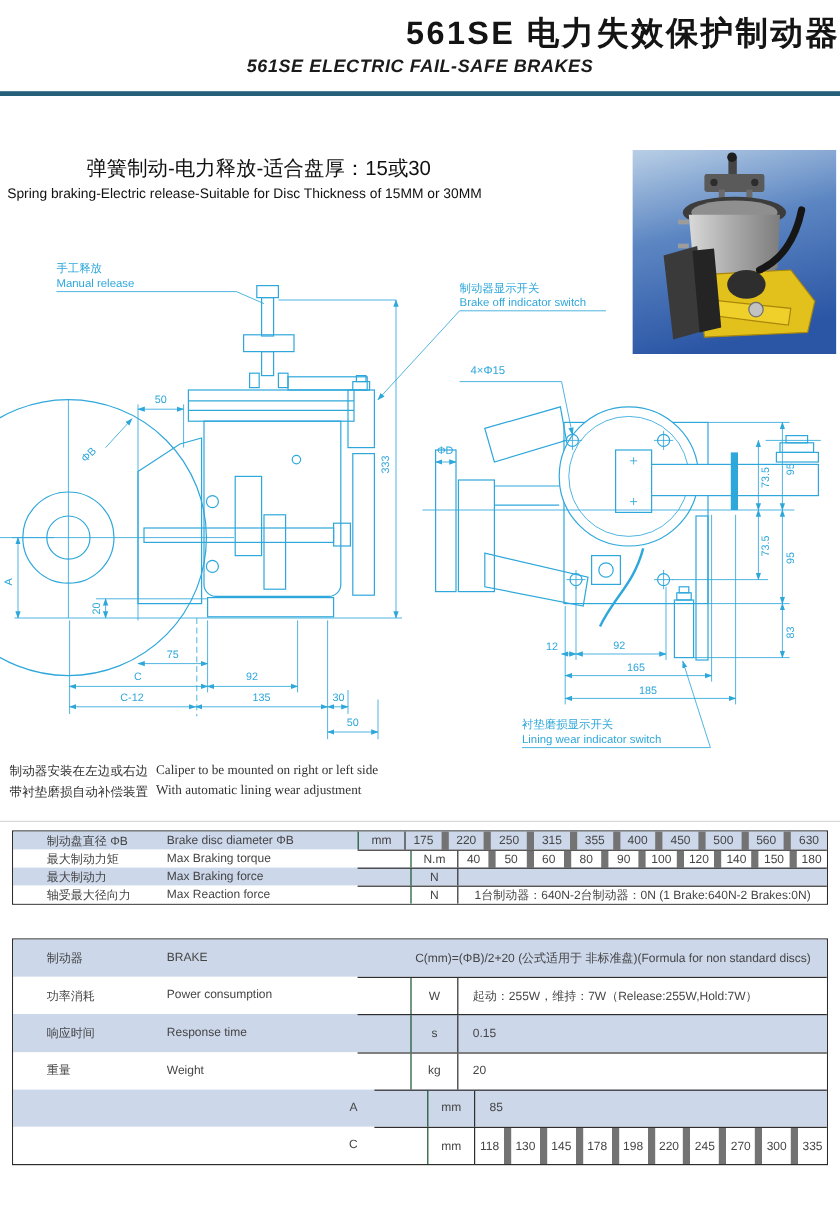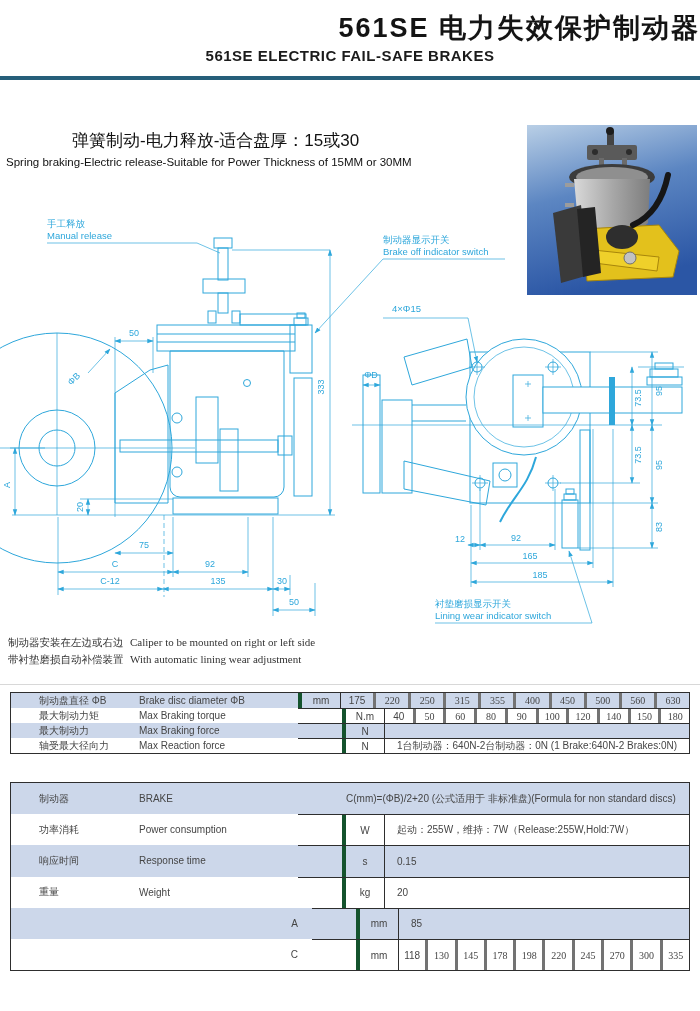--- a/index.html
+++ b/index.html
@@ -2,21 +2,21 @@
 <html><head>
 <meta charset="utf-8">
 <style>
   html,body{margin:0;padding:0;background:#fff;}
   #page{position:relative;width:700px;height:1011px;background:#fff;overflow:hidden;
         font-family:"Liberation Sans",sans-serif;color:#222;}
   
   .title-cn{position:absolute;top:10px;left:0;width:700px;text-align:right;
             font-size:27px;font-weight:bold;letter-spacing:2px;color:#141414;}
   .title-en{position:absolute;top:47px;left:0;width:700px;text-align:center;
-            font-size:15px;font-weight:bold;letter-spacing:.5px;color:#1b1b1b;}
+            font-size:15px;font-weight:bold;letter-spacing:.5px;color:#1b1b1b;font-style:italic;}
   .accent-rule{position:absolute;top:76px;left:0;width:700px;height:4px;background:#265f7a;}
   
   .sub-cn{position:absolute;top:129px;left:72px;font-size:17px;font-weight:500;color:#111;}
   .sub-en{position:absolute;top:156px;left:6px;font-size:11.5px;color:#111;}
   
   #draw{position:absolute;left:0;top:215px;}
   .st{stroke:#2ea7db;fill:none;stroke-width:1;}
   .stw{stroke:#2ea7db;fill:#fff;stroke-width:1;}
   .fillb{fill:#2ea7db;stroke:none;}
   .thin{stroke:#2ea7db;fill:none;stroke-width:.7;}
@@ -36,41 +36,41 @@
               font-size:10px;color:#454545;background:#fff;}
   .t-row{display:flex;height:15px;background:#fff;}
   #table2 .t-row{height:31.2px;}
   .t-row.shade{background:#ccd7ea;}
   .lz{width:287px;display:flex;align-items:center;}
   .lz .cn{width:100px;padding-left:28px;}
   .lz .en{flex:1;}
   .lz.lz-right{justify-content:flex-end;padding-right:14px;}
   .zone{flex:1;display:flex;}
   .zone.zb{border-top:1px solid #2e2e2e;padding-left:44px;}
-  .unit{width:38px;border-left:4px solid #14532d;border-right:1px solid #2e2e2e;
+  .unit{width:38px;border-left:1px solid #14532d;border-right:1px solid #2e2e2e;
         display:flex;align-items:center;justify-content:center;flex:none;}
   .vals{flex:1;display:flex;}
   .vcell{flex:1;display:flex;align-items:center;justify-content:center;}
-  .vcell + .vcell{border-left:3px solid #737373;font-family:Liberation Serif, serif;}
+  .vcell + .vcell{border-left:6px solid #737373;}
   .merged{flex:1;display:flex;align-items:center;padding-left:12px;}
   .merged.mc{justify-content:center;padding-left:0;}
   .merged .lead{margin-right:88px;}
   .fcell{flex:1;display:flex;align-items:center;padding-left:48px;}
 </style>
 </head>
 <body>
 
 <div id="page">
 
   <div class="title-cn">561SE 电力失效保护制动器</div>
   <div class="title-en">561SE ELECTRIC FAIL-SAFE BRAKES</div>
   <div class="accent-rule"></div>
 
   <div class="sub-cn">弹簧制动-电力释放-适合盘厚：15或30</div>
-  <div class="sub-en">Spring braking-Electric release-Suitable for Power Thickness of 15MM or 30MM</div>
+  <div class="sub-en">Spring braking-Electric release-Suitable for Disc Thickness of 15MM or 30MM</div>
 
   <svg id="photo" width="170" height="170" viewBox="0 0 170 170">
     <defs>
       <linearGradient id="bgph" x1="0" y1="0" x2="0.25" y2="1">
         <stop offset="0" stop-color="#b9cfe6"></stop>
           <stop offset="0.45" stop-color="#5c86c2"></stop>
           <stop offset="1" stop-color="#2b56a5"></stop>
       </linearGradient>
       <linearGradient id="met" x1="0" y1="0" x2="1" y2="0">
         <stop offset="0" stop-color="#d9d9d9"></stop>

